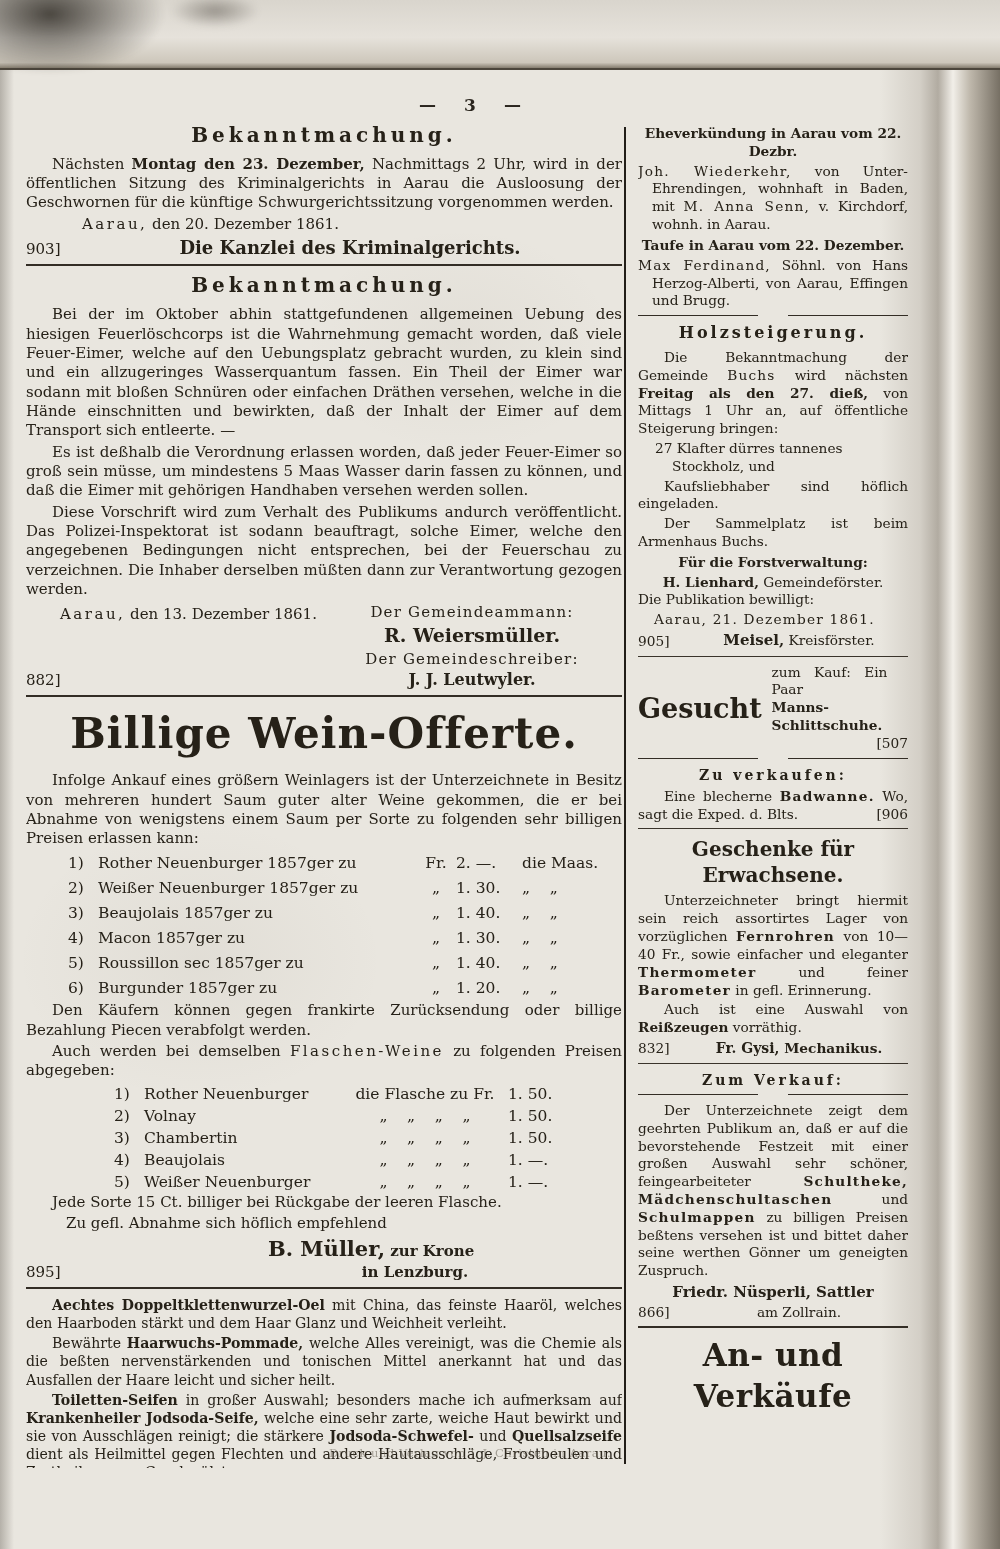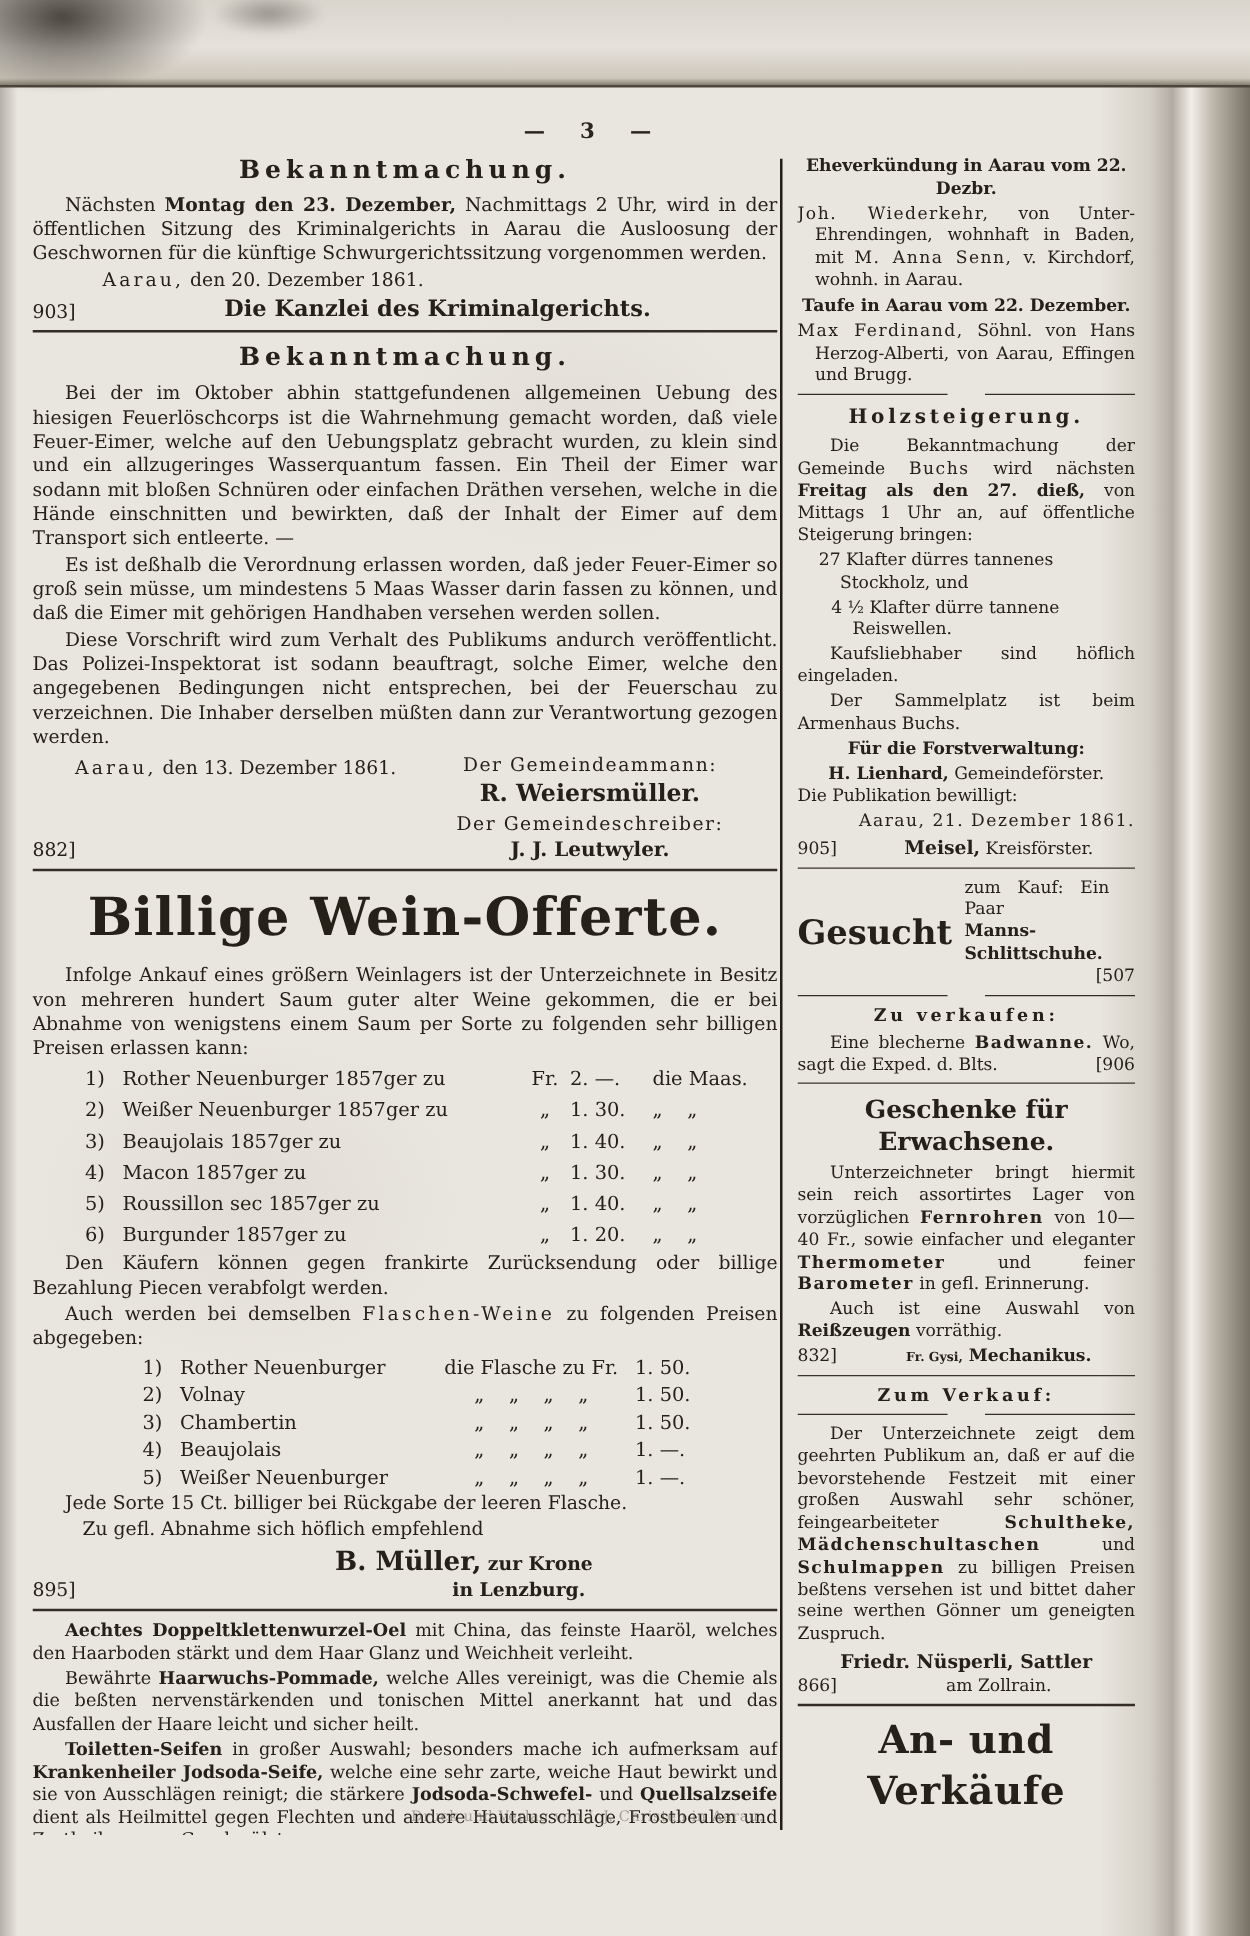--- a/index.html
+++ b/index.html
@@ -250,27 +250,26 @@
       <div class="rule-split">
           <i></i>
           <i></i>
         </div>
     </section>
 
     <section class="rsec">
       <h3 class="h-sp-lg">Holzsteigerung.</h3>
       <p class="p ind"><span>Die Bekanntmachung der Gemeinde </span><span class="gsp2">Buchs</span><span> wird nächsten </span><b>Freitag als den 27. dieß,</b><span> von Mittags 1 Uhr an, auf öffentliche Steigerung bringen:</span></p>
       <p class="holz-item">27 Klafter dürres tannenes Stockholz, und</p>
-      <p class="holz-item" style="padding-left:44px">4 ½ Klafter dürre tannene Reiswellen.</p>
       <p class="p ind">Kaufsliebhaber sind höflich eingeladen.</p>
       <p class="p ind">Der Sammelplatz ist beim Armenhaus Buchs.</p>
       <p class="r-title">Für die Forstverwaltung:</p>
       <p class="center"><b>H. Lienhard,</b><span> Gemeindeförster.</span></p>
       <p class="p" style="text-align:left">Die Publikation bewilligt:</p>
-      <p class="p gsp2" style="text-align:right;padding-left:16px">Aarau, 21. Dezember 1861.</p>
+      <p class="p gsp2" style="text-align:left;padding-left:16px">Aarau, 21. Dezember 1861.</p>
       <div class="sigrow">
         <span class="ref">905]</span>
         <span style="flex:1;text-align:center"><b style="font-size:15px">Meisel,</b><span> Kreisförster.</span></span>
       </div>
       <hr class="rule-thin">
     </section>
 
     <section class="rsec">
       <div class="gesucht-row">
         <span class="gesucht-word">Gesucht</span>
@@ -290,21 +289,21 @@
       <p class="p ind"><span>Eine blecherne </span><b class="gsp2">Badwanne.</b><span> Wo, sagt die Exped. d. Blts.</span><span class="endref">[906</span></p>
       <hr class="rule-thin">
     </section>
 
     <section class="rsec">
       <h2 class="h-gift">Geschenke für Erwachsene.</h2>
       <p class="p ind"><span>Unterzeichneter bringt hiermit sein reich assortirtes Lager von vorzüglichen </span><b class="gsp2">Fernrohren</b><span> von 10—40 Fr., sowie einfacher und eleganter </span><b class="gsp2">Thermometer</b><span> und feiner </span><b class="gsp2">Barometer</b><span> in gefl. Erinnerung.</span></p>
       <p class="p ind"><span>Auch ist eine Auswahl von </span><b>Reißzeugen</b><span> vorräthig.</span></p>
       <div class="sigrow">
         <span class="ref">832]</span>
-        <span style="flex:1;text-align:center"><b style="font-size:10px">Fr. Gysi,</b><b> Mechanikus.</b></span>
+        <span style="flex:1;text-align:center"><b style="font-size:14px">Fr. Gysi,</b><b> Mechanikus.</b></span>
       </div>
       <hr class="rule-thin">
     </section>
 
     <section class="rsec">
       <h3 class="h-sp">Zum Verkauf:</h3>
       <div class="rule-split">
           <i></i>
           <i></i>
         </div>

